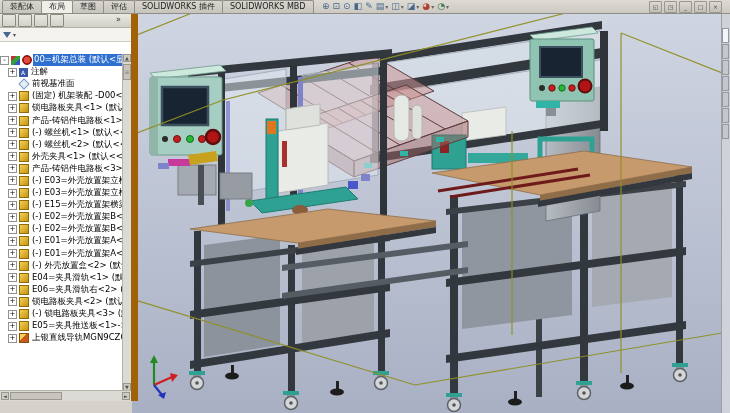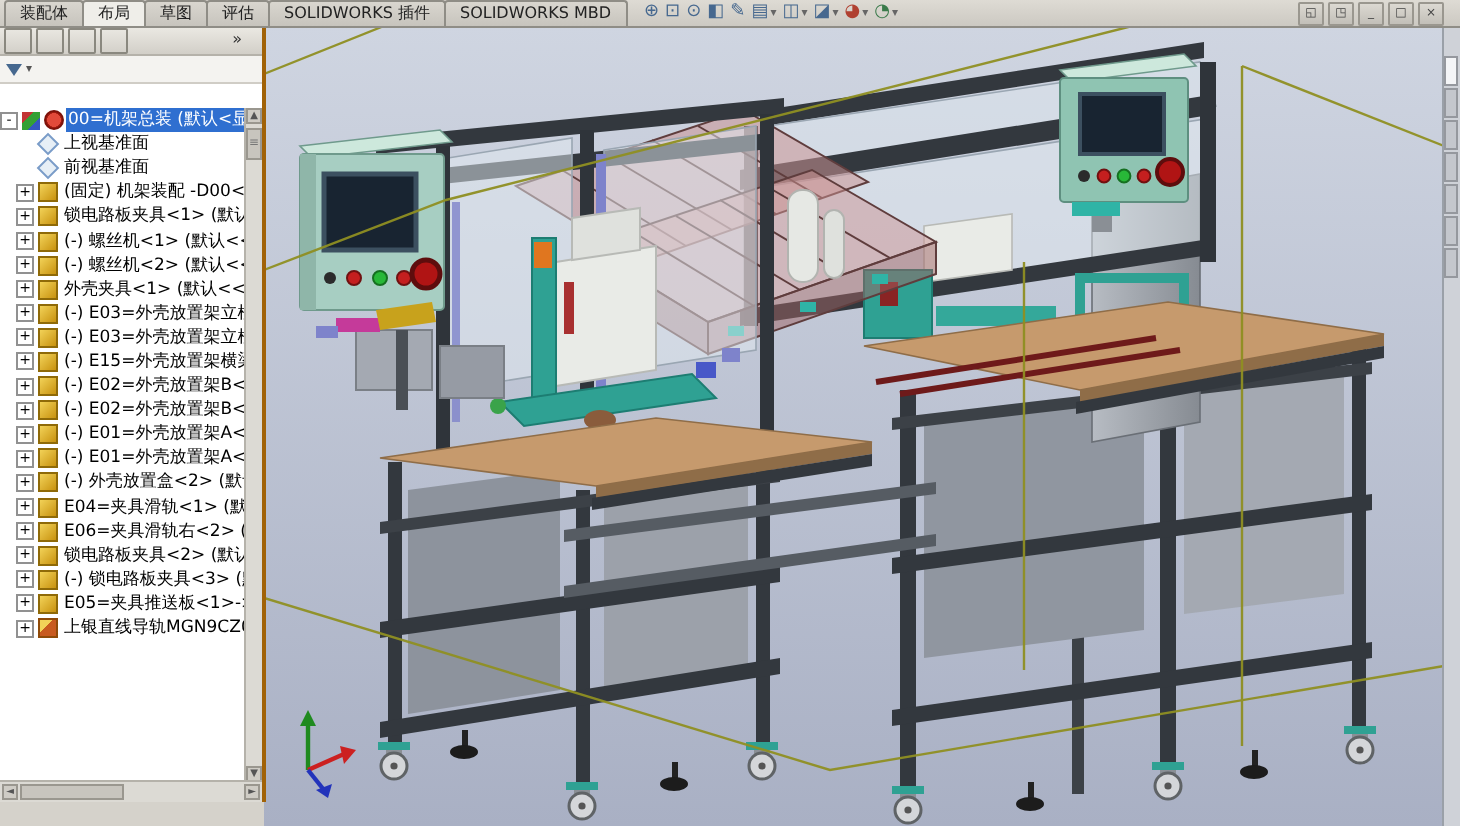--- a/index.html
+++ b/index.html
@@ -12,21 +12,21 @@
   .tab{height:12px;line-height:12px;padding:0 7px;font-size:8px;color:#222;background:linear-gradient(#d9d6cf,#c7c4bd);border:1px solid #8f8d86;border-bottom:none;border-radius:2px 2px 0 0;margin-right:-1px;white-space:nowrap;}
   .tab.active{background:#efeee9;text-align:center;}
   .hud{position:absolute;left:322px;top:0;height:13px;display:flex;align-items:center;gap:3px;}
   .hud-item{display:flex;align-items:center;color:#46688f;}
   .hud-glyph{font-size:9px;line-height:13px;}
   .caret{font-size:6px;color:#666;margin-left:1px;}
   .winctl{position:absolute;right:8px;top:1px;height:11px;display:flex;gap:2px;}
   .winbtn{width:11px;height:10px;background:linear-gradient(#dcd9d2,#c2bfb8);border:1px solid #9a978f;font-size:6px;line-height:9px;text-align:center;color:#444;border-radius:1px;}
 
   
-  .leftpanel{position:absolute;top:13px;left:0;width:131px;bottom:12px;background:#fff;border-right:2px solid #a16207;z-index:20;}
+  .leftpanel{position:absolute;top:13px;left:0;width:131px;bottom:12px;background:#fff;border-right:7px solid #a16207;z-index:20;}
   .ptools{height:14px;background:linear-gradient(#eceae4,#d2cfc8);border-bottom:1px solid #b5b2aa;display:flex;align-items:center;padding-left:2px;gap:2px;position:relative;}
   .pt-icon{width:12px;height:11px;border:1px solid #8a887f;border-radius:1px;}
   .overflow{position:absolute;right:10px;top:0;font-size:8px;color:#333;line-height:14px;}
   .overflow::after{content:"»";}
   .filterbar{height:13px;background:#f4f3f0;border-bottom:1px solid #d0cdc6;display:flex;align-items:center;padding-left:3px;gap:2px;}
   .funnel{width:0;height:0;border-left:4px solid transparent;border-right:4px solid transparent;border-top:6px solid #46688f;}
   .funnel-caret{font-size:6px;color:#555;}
 
   
   .tree{position:absolute;top:41px;left:0;right:8px;bottom:10px;overflow:hidden;}
@@ -142,60 +142,72 @@
       <div class="funnel-caret">▾</div>
     </div>
     <div class="tree">
       <div class="tree-row selected">
           <span class="expander"></span>
           <span class="tree-icon assembly-icon"></span>
           <span class="badge"></span>
           <span class="tree-label">00=机架总装 (默认&lt;显</span>
         </div>
         <div class="tree-row">
+          <span class="expander"></span>
+          <span class="tree-icon annotations-icon"></span>
+
+          <span class="tree-label">注解</span>
+        </div>
+        <div class="tree-row">
           <span class="expander" style="visibility: hidden;"></span>
           <span class="tree-icon plane-icon"></span>
 
-          <span class="tree-label">上视基准面</span>
-        </div>
-        <div class="tree-row">
-          <span class="expander" style="visibility: hidden;"></span>
-          <span class="tree-icon plane-icon"></span>
-
           <span class="tree-label">前视基准面</span>
         </div>
         <div class="tree-row">
           <span class="expander"></span>
           <span class="tree-icon component-icon"></span>
 
           <span class="tree-label">(固定) 机架装配 -D00&lt;1</span>
         </div>
         <div class="tree-row">
           <span class="expander"></span>
           <span class="tree-icon component-icon"></span>
 
           <span class="tree-label">锁电路板夹具&lt;1&gt; (默认</span>
         </div>
         <div class="tree-row">
           <span class="expander"></span>
           <span class="tree-icon component-icon"></span>
 
+          <span class="tree-label">产品-铸铝件电路板&lt;1&gt;</span>
+        </div>
+        <div class="tree-row">
+          <span class="expander"></span>
+          <span class="tree-icon component-icon"></span>
+
           <span class="tree-label">(-) 螺丝机&lt;1&gt; (默认&lt;&lt;</span>
         </div>
         <div class="tree-row">
           <span class="expander"></span>
           <span class="tree-icon component-icon"></span>
 
           <span class="tree-label">(-) 螺丝机&lt;2&gt; (默认&lt;&lt;</span>
         </div>
         <div class="tree-row">
           <span class="expander"></span>
           <span class="tree-icon component-icon"></span>
 
           <span class="tree-label">外壳夹具&lt;1&gt; (默认&lt;&lt;显</span>
+        </div>
+        <div class="tree-row">
+          <span class="expander"></span>
+          <span class="tree-icon component-icon"></span>
+
+          <span class="tree-label">产品-铸铝件电路板&lt;3&gt;</span>
         </div>
         <div class="tree-row">
           <span class="expander"></span>
           <span class="tree-icon component-icon"></span>
 
           <span class="tree-label">(-) E03=外壳放置架立柱</span>
         </div>
         <div class="tree-row">
           <span class="expander"></span>
           <span class="tree-icon component-icon"></span>

